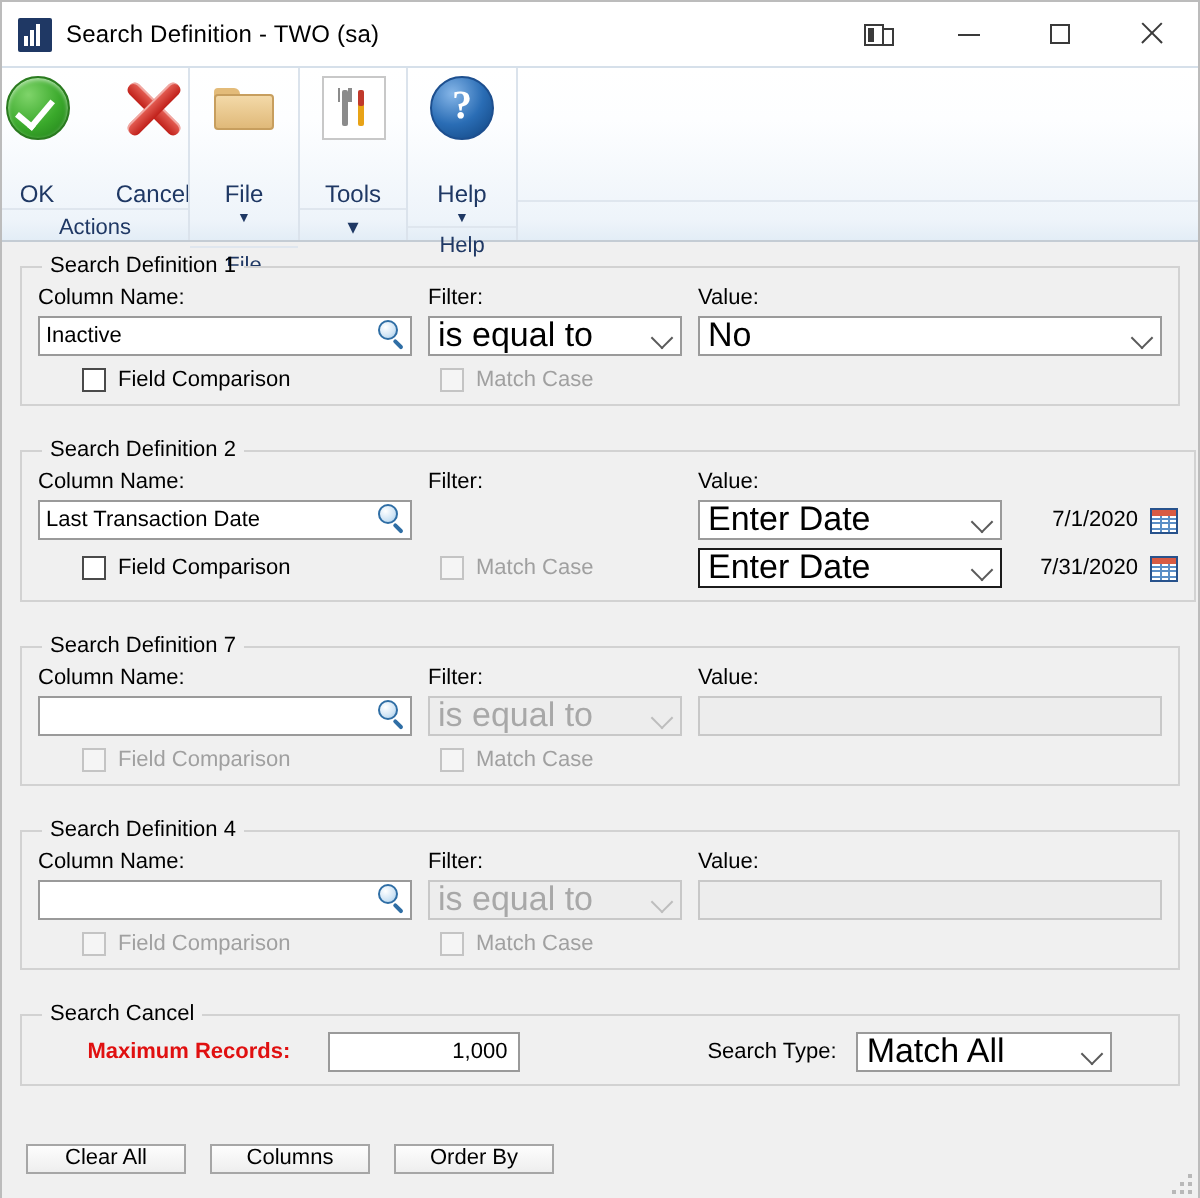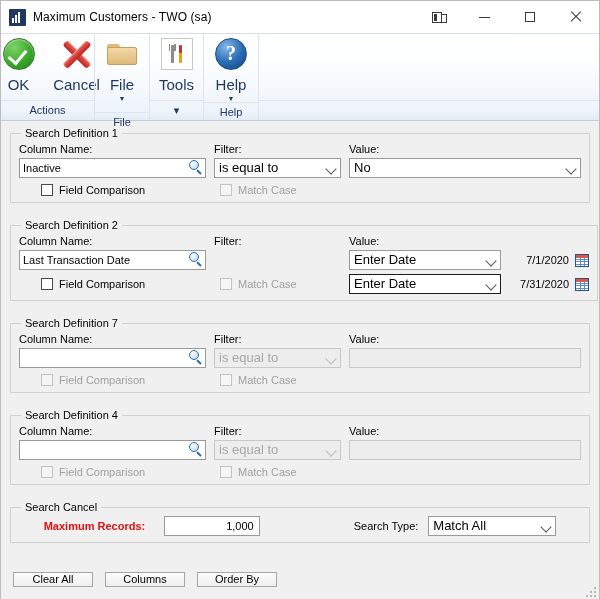--- a/index.html
+++ b/index.html
@@ -59,21 +59,21 @@
   .rgroup + .rgroup{border-left:1px solid #dbe3ec;}
   .rg-items{flex:1 1 auto;display:flex;align-items:flex-start;padding-top:4px;}
   .rg-label{
     height:19px;line-height:19px;text-align:center;font-size:11px;color:#1f3864;
     border-top:1px solid #dfe6ee;
   }
   .rbtn{
     width:auto;min-width:44px;padding:0 7px;display:flex;flex-direction:column;
     align-items:center;justify-content:flex-start;cursor:default;
   }
-  .rbtn .cap{font-size:15px;color:#1f3864;margin-top:6px;white-space:nowrap;}
+  .rbtn .cap{font-size:12px;color:#1f3864;margin-top:20px;white-space:nowrap;}
   .rbtn .arrow{font-size:7px;color:#1f3864;line-height:7px;margin-top:2px;}
   .ico32{width:32px;height:32px;position:relative;}
 
   
   .ico-ok{border-radius:50%;background:radial-gradient(circle at 34% 28%,#7fd46a 0%,#3aa92b 55%,#1f7c18 100%);
           border:1.5px solid #2a7a1f;box-sizing:border-box;box-shadow:inset 0 1px 2px rgba(255,255,255,.6);}
   .ico-ok:after{
     content:"";position:absolute;left:8px;top:7px;width:8px;height:15px;
     border:solid #fff;border-width:0 3.4px 3.4px 0;transform:rotate(40deg);
   }
@@ -127,21 +127,21 @@
   }
   .mag .ring{
     position:absolute;left:1px;top:0px;width:10px;height:10px;border-radius:50%;
     border:1.6px solid #2f6ea5;box-sizing:border-box;
     background:radial-gradient(circle at 35% 32%,#ffffff 0%,#cfe4f5 60%,#9ec6e6 100%);
   }
   .mag .stk{position:absolute;left:9px;top:9px;width:6px;height:1.8px;background:#2f6ea5;transform:rotate(45deg);transform-origin:left center;border-radius:1px;}
 
   .sel{
     height:20px;box-sizing:border-box;border:1px solid #9a9a9a;background:#fff;
-    font-size:13px;color:#000;padding:0 18px 0 4px;line-height:18px;width:100%;
+    font-size:17px;color:#000;padding:0 18px 0 4px;line-height:18px;width:100%;
     position:relative;display:block;white-space:nowrap;overflow:hidden;
   }
   .sel.dim{background:#ededed;border-color:#c8c8c8;color:#a8a8a8;}
   .sel.focused{border:1.6px solid #1b1b1b;}
   .sel .chev{
     position:absolute;right:5px;top:6px;width:7px;height:7px;
     border-right:1.3px solid #5a5a5a;border-bottom:1.3px solid #5a5a5a;
     transform:rotate(45deg);
   }
   .sel.dim .chev{border-color:#bdbdbd;}
@@ -199,21 +199,21 @@
 <body>
 
 <div class="window">
 
   <div class="titlebar">
     <div class="title-icon">
         <i></i>
         <i></i>
         <i></i>
       </div>
-    <div class="title-text">Maximum Customers  -  TWO (sa)</div>
+    <div class="title-text">Search Definition  -  TWO (sa)</div>
     <div class="title-spacer"></div>
 
     <div class="tb-btn layout">
       <span class="layout-ico">
           <b></b>
           <b></b>
           <b></b>
         </span>
     </div>
     <div class="tb-btn">

